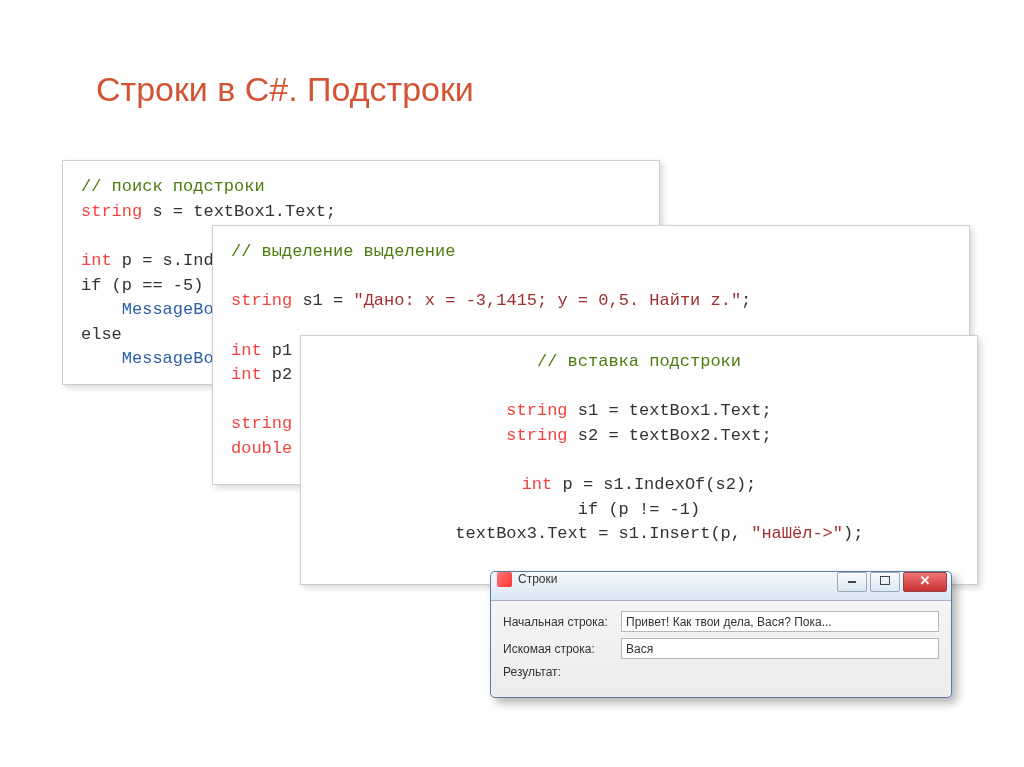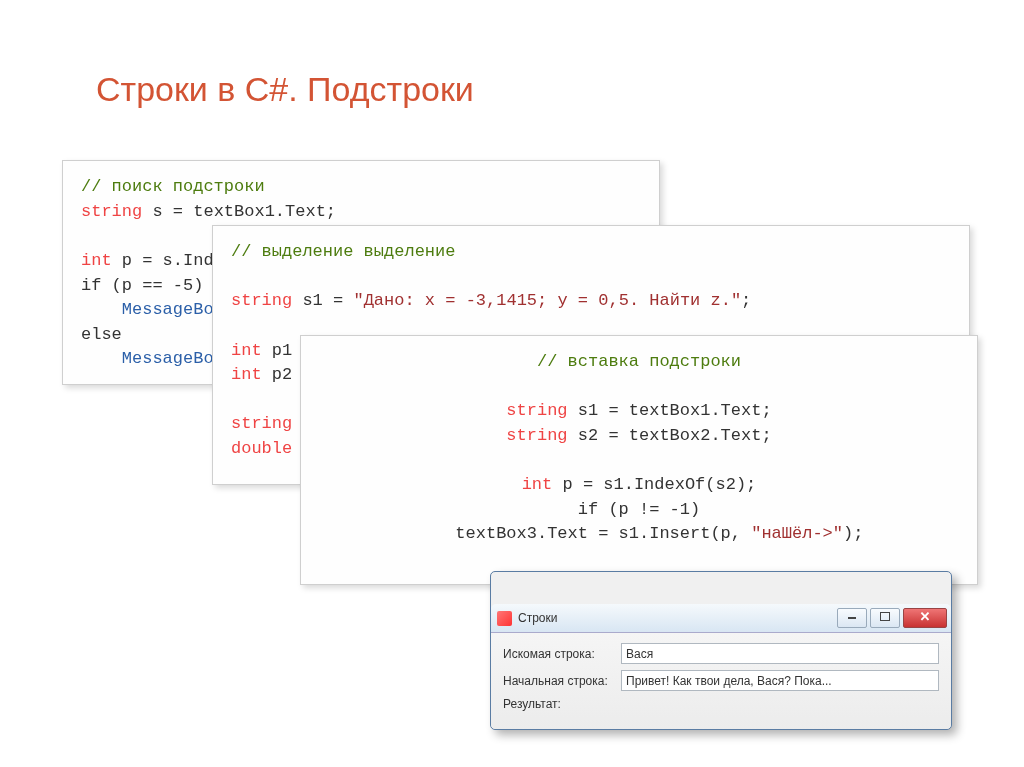--- a/index.html
+++ b/index.html
@@ -53,27 +53,25 @@
     z-index: 10;
     border: 1px solid #5a7ca3;
     border-radius: 5px;
     box-shadow: 5px 5px 10px rgba(0,0,0,0.3);
     font-family: "Segoe UI", Tahoma, sans-serif;
     font-size: 12px;
     background: #f0f0f0;
   }
   .win-title {
     display: flex;
-    align-items: center;
     height: 28px;
     background: linear-gradient(to bottom, #f5f9fc, #d8e6f3);
     border-bottom: 1px solid #aac;
     border-radius: 5px 5px 0 0;
     padding-left: 6px;
-    margin-top: 32px;
   }
   .win-icon {
     width: 15px; height: 15px;
     background: linear-gradient(135deg,#f77,#f33);
     border-radius:2px;
     margin-right: 6px;
     display:inline-block;
   }
   .win-title-text { color:#333; }
   .win-buttons { margin-left:auto; display:flex; }
@@ -169,25 +167,25 @@
       <span class="win-icon"></span>
       <span class="win-title-text">Строки</span>
       <div class="win-buttons">
         <div class="win-btn min"></div>
         <div class="win-btn max"></div>
         <div class="win-btn close">✕</div>
       </div>
     </div>
     <div class="win-body">
       <div class="win-row">
+        <div class="win-label">Начальная строка:</div>
+        <input class="win-input" value="Привет! Как твои дела, Вася? Пока..." style="">
+      </div>
+      <div class="win-row">
         <div class="win-label">Искомая строка:</div>
         <input class="win-input" value="Вася" style="">
-      </div>
-      <div class="win-row">
-        <div class="win-label">Начальная строка:</div>
-        <input class="win-input" value="Привет! Как твои дела, Вася? Пока..." style="">
       </div>
       <div class="win-row">
         <div class="win-label">Результат:</div>
       </div>
     </div>
   </div>
 </div>
 
 </body></html>

